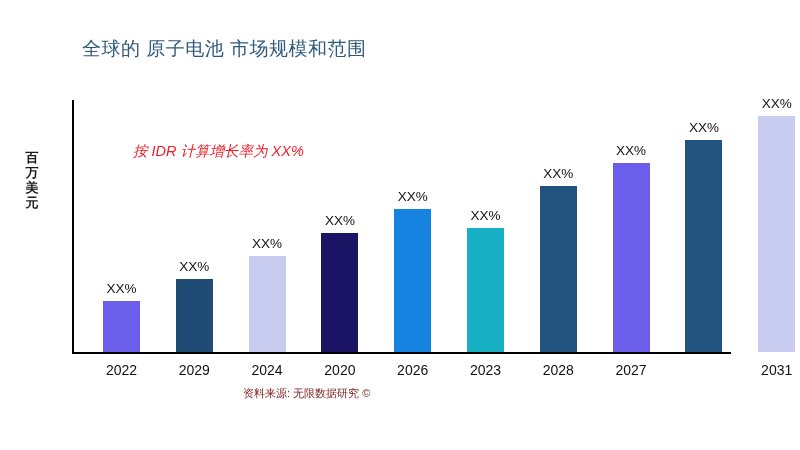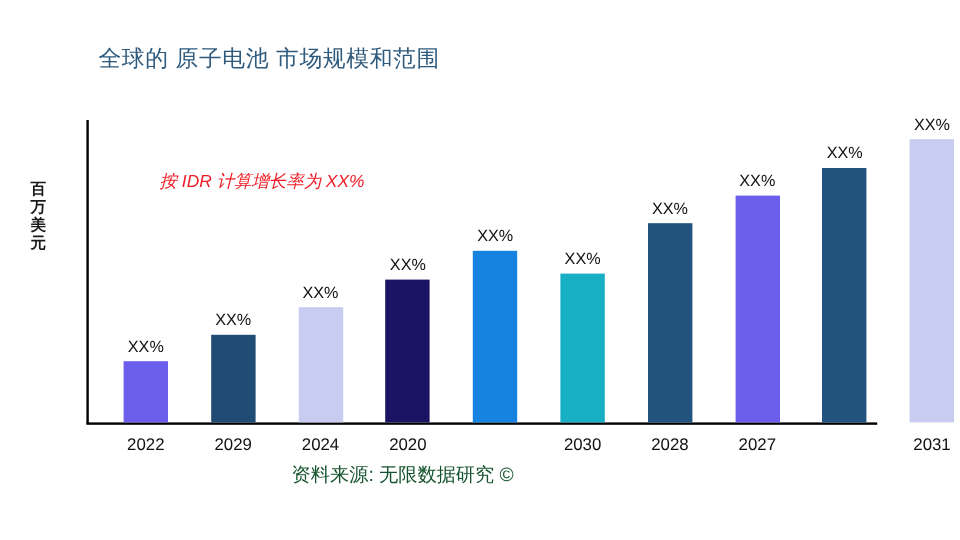--- a/index.html
+++ b/index.html
@@ -118,22 +118,22 @@
     font-size: 14px;
     color: #111111;
     padding-top: 10px;
   }
 
   
   #source-note {
     position: absolute;
     left: 243px;
     top: 386px;
-    font-size: 16px;
-    color: #14532d;
+    font-size: 11px;
+    color: #7f1d1d;
     white-space: nowrap;
   }
 </style>
 </head>
 <body>
 
 <div id="chart-figure">
 
   <div id="chart-title">全球的 原子电池 市场规模和范围</div>
 
@@ -166,25 +166,26 @@
         <div class="bar-category">2024</div>
       </div>
       <div class="bar-group" style="left: 303.4px; height: 119px;">
         <div class="bar" style="height: 119px; background: rgb(27, 20, 100);"></div>
         <div class="bar-value" style="bottom: 124px;">XX%</div>
         <div class="bar-category">2020</div>
       </div>
       <div class="bar-group" style="left: 376.2px; height: 143px;">
         <div class="bar" style="height: 143px; background: rgb(22, 131, 224);"></div>
         <div class="bar-value" style="bottom: 148px;">XX%</div>
+        <div class="bar-category">2026</div>
       </div>
       <div class="bar-group" style="left: 449px; height: 124px;">
         <div class="bar" style="height: 124px; background: rgb(23, 175, 196);"></div>
         <div class="bar-value" style="bottom: 129px;">XX%</div>
-        <div class="bar-category">2030</div>
+        <div class="bar-category">2023</div>
       </div>
       <div class="bar-group" style="left: 521.8px; height: 166px;">
         <div class="bar" style="height: 166px; background: rgb(34, 82, 126);"></div>
         <div class="bar-value" style="bottom: 171px;">XX%</div>
         <div class="bar-category">2028</div>
       </div>
       <div class="bar-group" style="left: 594.6px; height: 189px;">
         <div class="bar" style="height: 189px; background: rgb(106, 94, 234);"></div>
         <div class="bar-value" style="bottom: 194px;">XX%</div>
         <div class="bar-category">2027</div>

